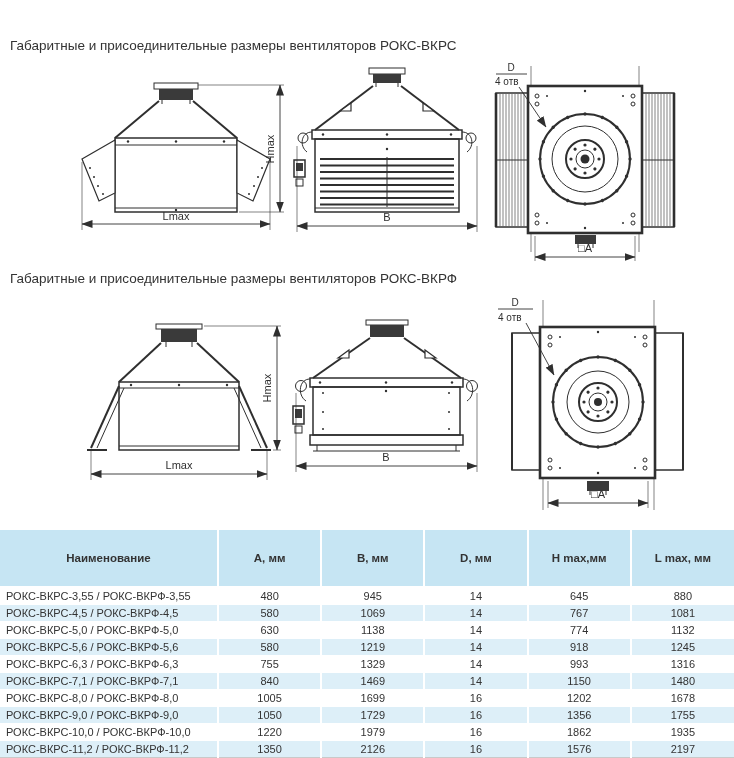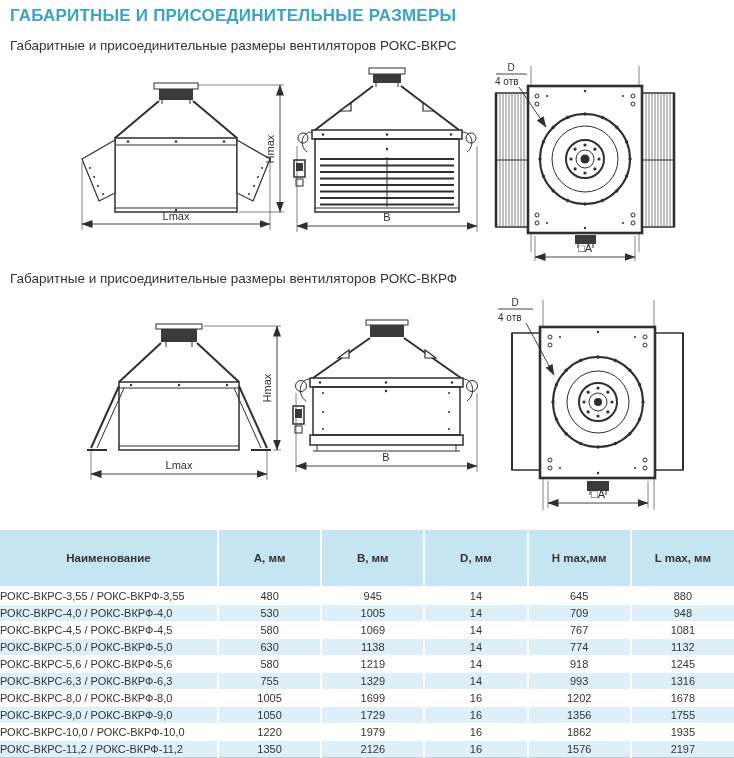--- a/index.html
+++ b/index.html
@@ -27,41 +27,40 @@
   table.dims{position:absolute;left:0;top:530px;width:734px;border-collapse:collapse;
              table-layout:fixed;font-size:11px;color:var(--text);}
   table.dims col.cname{width:218px;}
   table.dims th{background:var(--header_bg);font-weight:bold;height:24px;
                 border-right:2px solid #fff;border-bottom:2px solid #fff;
                 text-align:center;padding:16px;font-size:11.5px;}
   table.dims th:last-child{border-right:none;margin-left:38px;}
   table.dims td{height:16px;padding:0;text-align:center;border-right:2px solid #fff;
                 border-bottom:1px solid #fff;line-height:16px;}
   table.dims td:last-child{border-right:none;}
-  table.dims td.name{text-align:left;padding-left:0;}
+  table.dims td.name{text-align:left;padding-left:6px;}
   table.dims tbody tr:nth-child(even){background:var(--row_alt);}
   table.dims tbody tr:last-child td{border-bottom:1px solid var(--table_border);}
 </style>
 </head>
 <body style="--accent: #38a5c8; --text: #333333; --line: #2f2f2f; --header_bg: #c6e5f3; --row_alt: #ddeff8; --table_border: #c9c9c9;">
 
 <div class="page">
 
   <svg width="0" height="0" style="position:absolute">
     <defs>
       <marker id="as" markerWidth="11" markerHeight="8" refX="0.5" refY="4" orient="auto" markerUnits="userSpaceOnUse">
         <path d="M11,0 L0,4 L11,8 z" fill="#2f2f2f"></path>
       </marker>
       <marker id="ae" markerWidth="11" markerHeight="8" refX="10.5" refY="4" orient="auto" markerUnits="userSpaceOnUse">
         <path d="M0,0 L11,4 L0,8 z" fill="#2f2f2f"></path>
       </marker>
     </defs>
   </svg>
 
-  <div class="title">ГАБАРИТНЫЕ И ПРИСОЕДИНИТЕЛЬНЫЕ РАЗМЕРЫ</div>
   <div class="subtitle" id="sub1">Габаритные и присоединительные размеры вентиляторов РОКС-ВКРС</div>
   <div class="subtitle" id="sub2">Габаритные и присоединительные размеры вентиляторов РОКС-ВКРФ</div>
 
   <svg class="fig" style="left:18px;top:62px" width="280" height="180" viewBox="0 0 280 180">
 
     <rect class="ln" x="136" y="21" width="44" height="6"></rect>
     <rect class="dk" x="141" y="27" width="34" height="11"></rect>
     <line class="ln" x1="144" y1="38" x2="144" y2="42"></line>
     <line class="ln" x1="172" y1="38" x2="172" y2="42"></line>
 
@@ -422,28 +421,20 @@
     <tbody>
         <tr>
           <td class="name">РОКС-ВКРС-3,55 / РОКС-ВКРФ-3,55</td>
           <td>480</td>
           <td>945</td>
           <td>14</td>
           <td>645</td>
           <td>880</td>
         </tr>
         <tr>
-          <td class="name">РОКС-ВКРС-4,0 / РОКС-ВКРФ-4,0</td>
-          <td>530</td>
-          <td>1005</td>
-          <td>14</td>
-          <td>709</td>
-          <td>948</td>
-        </tr>
-        <tr>
           <td class="name">РОКС-ВКРС-4,5 / РОКС-ВКРФ-4,5</td>
           <td>580</td>
           <td>1069</td>
           <td>14</td>
           <td>767</td>
           <td>1081</td>
         </tr>
         <tr>
           <td class="name">РОКС-ВКРС-5,0 / РОКС-ВКРФ-5,0</td>
           <td>630</td>
@@ -462,20 +453,28 @@
         </tr>
         <tr>
           <td class="name">РОКС-ВКРС-6,3 / РОКС-ВКРФ-6,3</td>
           <td>755</td>
           <td>1329</td>
           <td>14</td>
           <td>993</td>
           <td>1316</td>
         </tr>
         <tr>
+          <td class="name">РОКС-ВКРС-7,1 / РОКС-ВКРФ-7,1</td>
+          <td>840</td>
+          <td>1469</td>
+          <td>14</td>
+          <td>1150</td>
+          <td>1480</td>
+        </tr>
+        <tr>
           <td class="name">РОКС-ВКРС-8,0 / РОКС-ВКРФ-8,0</td>
           <td>1005</td>
           <td>1699</td>
           <td>16</td>
           <td>1202</td>
           <td>1678</td>
         </tr>
         <tr>
           <td class="name">РОКС-ВКРС-9,0 / РОКС-ВКРФ-9,0</td>
           <td>1050</td>

